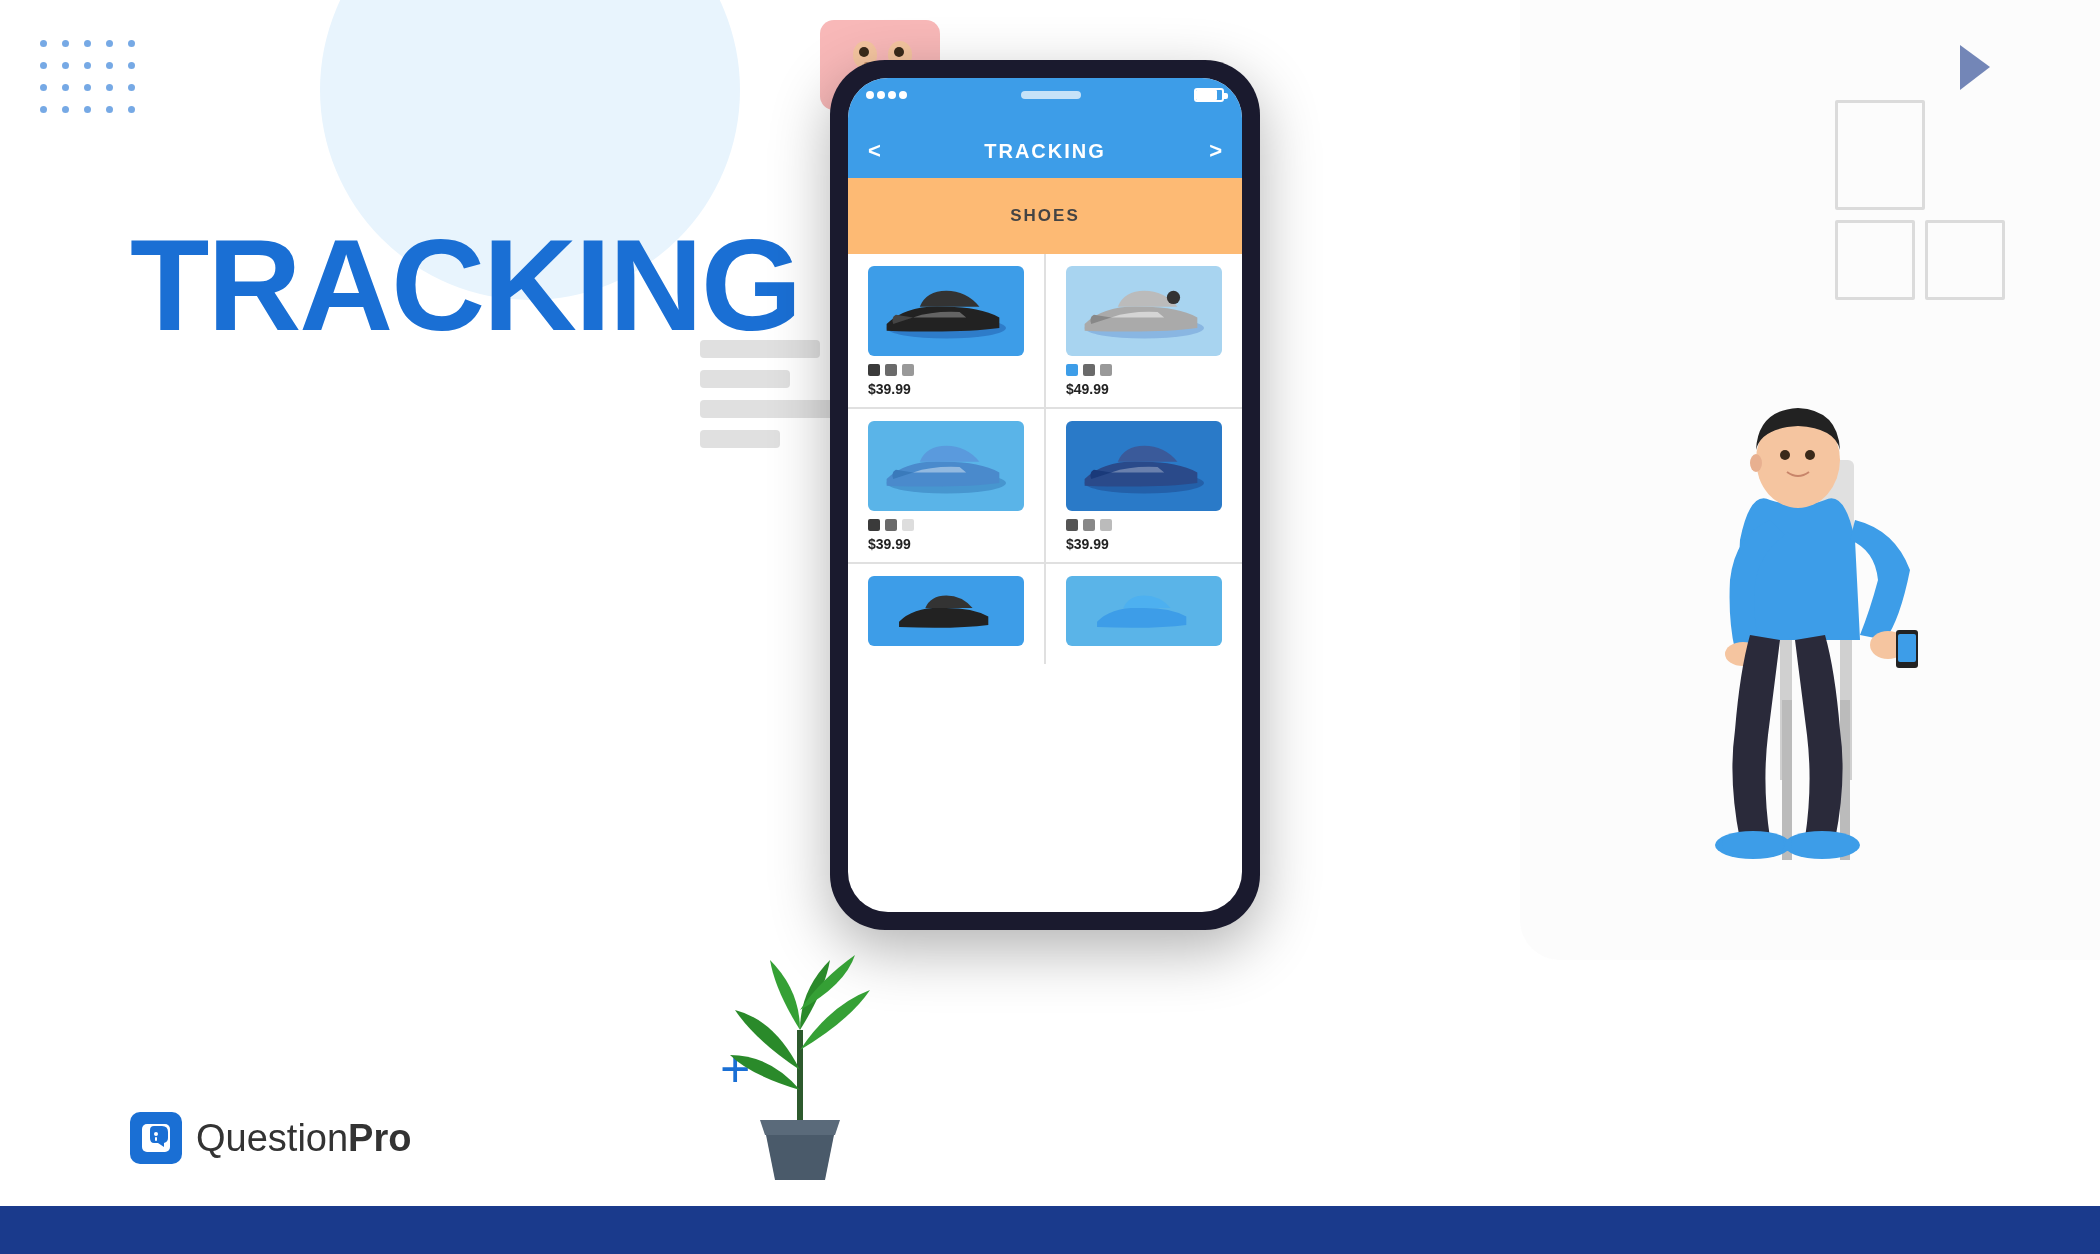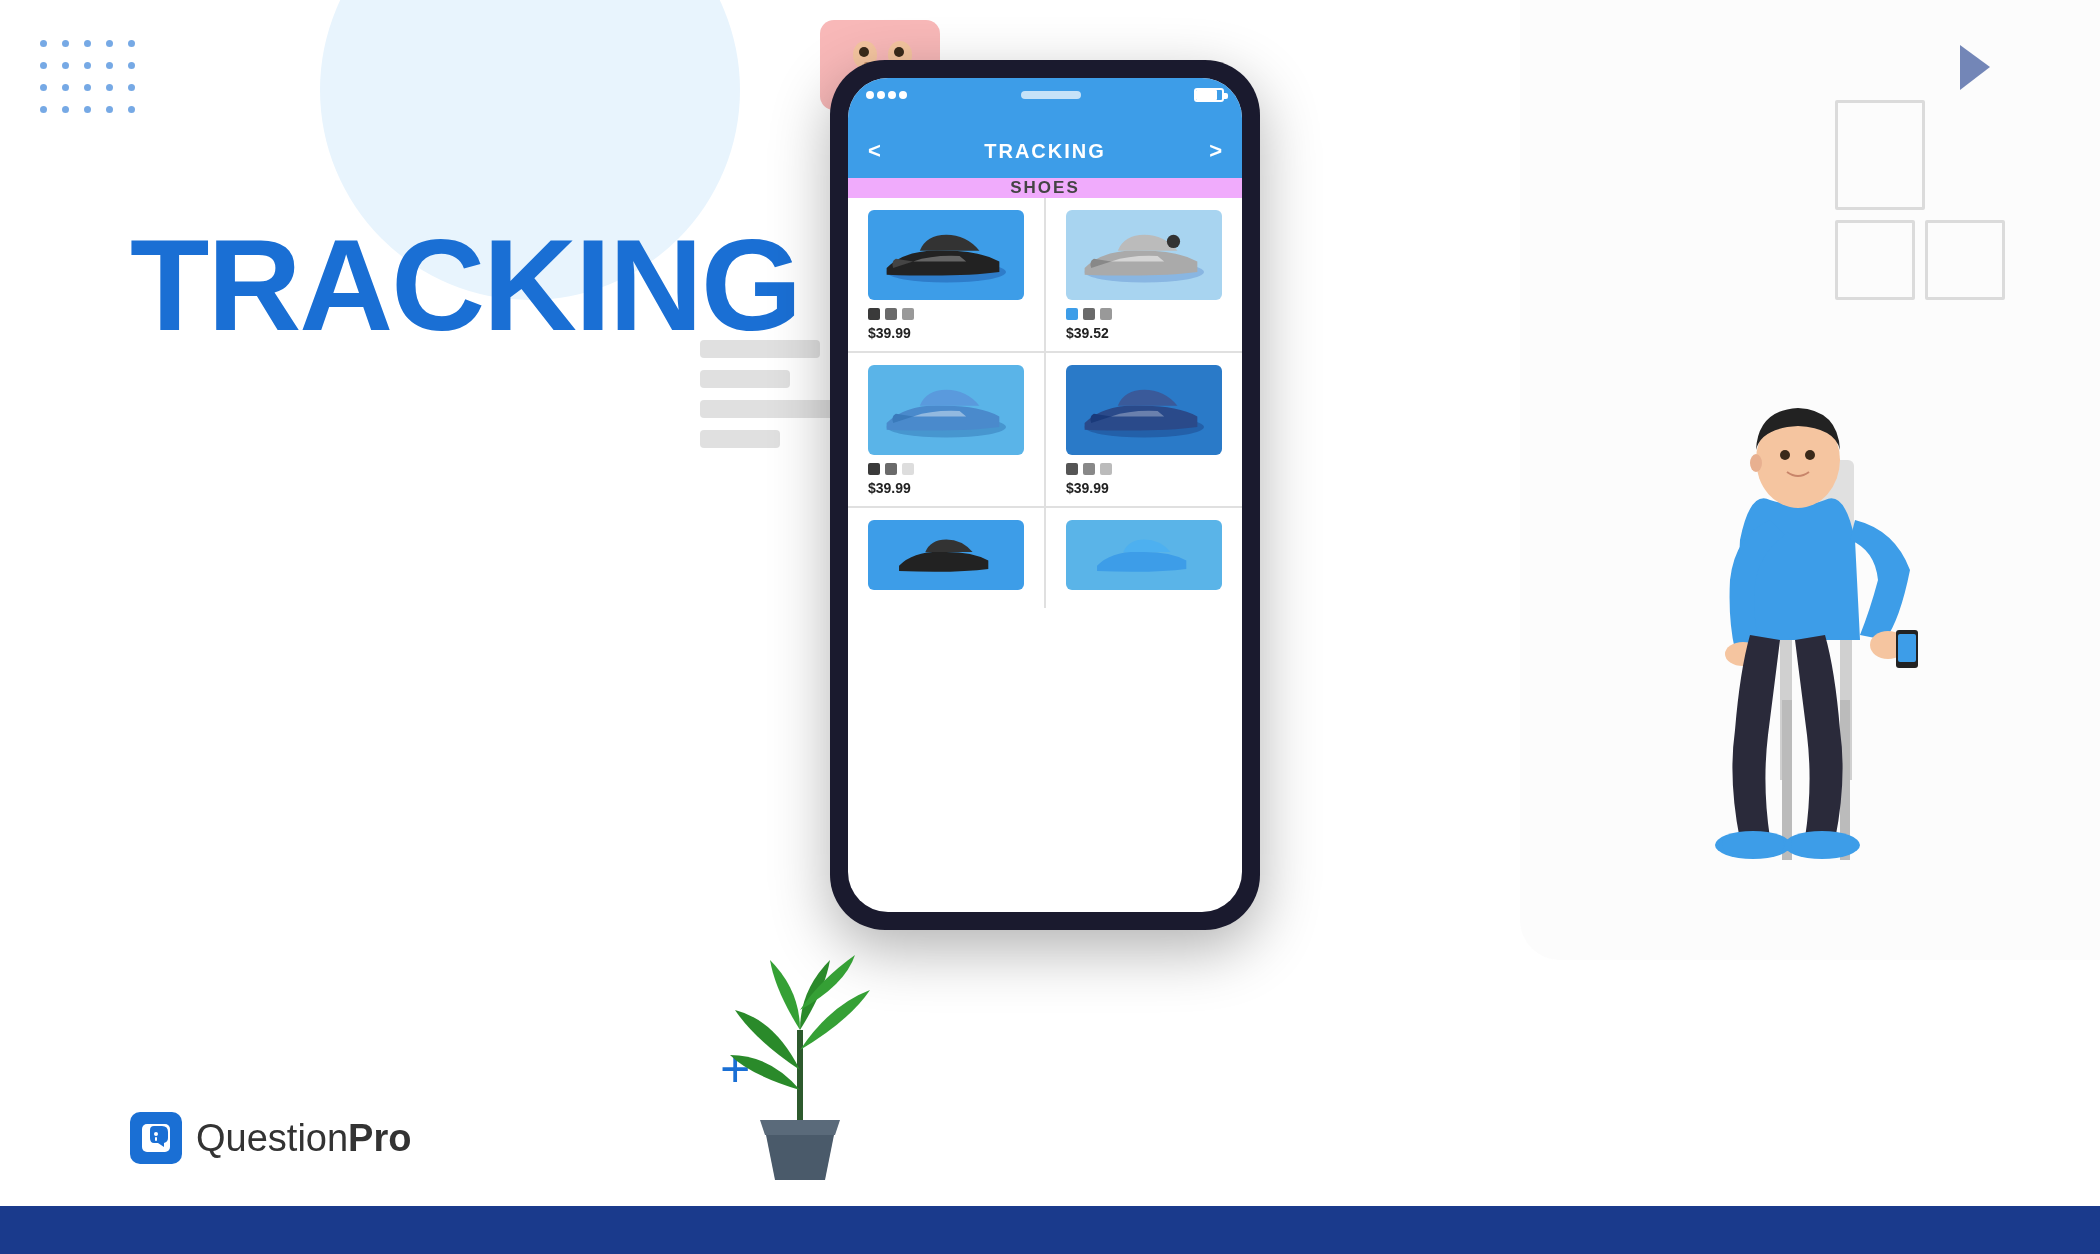--- a/index.html
+++ b/index.html
@@ -140,23 +140,23 @@
       font-size: 22px;
       font-weight: bold;
     }
     .app-header .title {
       color: white;
       font-size: 20px;
       font-weight: 700;
       letter-spacing: 2px;
     }
     .app-subheader {
-      background: #f0abfc;
+      background: #fdba74;
       text-align: center;
-      padding: 0;
+      padding: 28px;
       font-size: 17px;
       font-weight: 700;
       color: #444;
       letter-spacing: 2px;
     }
 
     
     .product-grid {
       display: grid;
       grid-template-columns: 1fr 1fr;
@@ -394,21 +394,21 @@
               <path d="M25 30 Q40 25 60 26 L65 30 Z" fill="white" opacity="0.5"></path>
               <path d="M10 35 Q8 30 12 28 L25 30 Q15 33 10 35 Z" fill="#888"></path>
               <circle cx="72" cy="15" r="5" fill="#333"></circle>
             </svg>
           </div>
           <div class="color-dots">
             <div class="cdot" style="background:#3d9de8;"></div>
             <div class="cdot" style="background:#6a6a6a;"></div>
             <div class="cdot" style="background:#999;"></div>
           </div>
-          <div class="price">$39.52</div>
+          <div class="price">$49.99</div>
         </div>
 
         <div class="product-card">
           <div class="product-img mid-blue">
             <svg class="shoe-svg" viewBox="0 0 100 50" xmlns="http://www.w3.org/2000/svg">
               <ellipse cx="50" cy="38" rx="45" ry="8" fill="#2a6aaa" opacity="0.4"></ellipse>
               <path d="M5 35 Q20 20 50 22 Q75 22 90 30 L90 38 Q60 42 5 40 Z" fill="#4a8acc"></path>
               <path d="M30 22 Q35 10 50 10 Q65 10 75 22 Z" fill="#5a9add"></path>
               <path d="M25 30 Q40 25 60 26 L65 30 Z" fill="white" opacity="0.4"></path>
               <path d="M10 35 Q8 30 12 28 L25 30 Q15 33 10 35 Z" fill="#3a7abb"></path>

